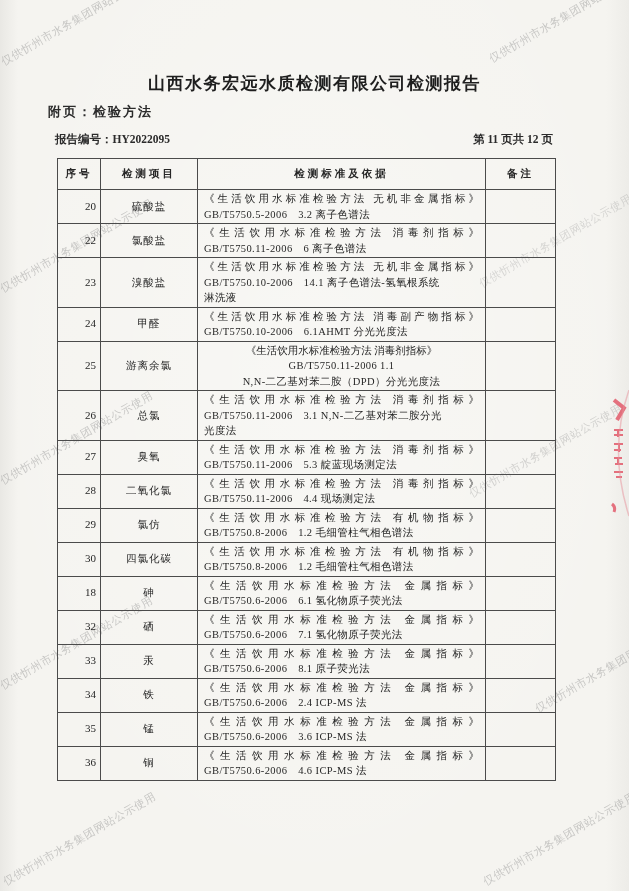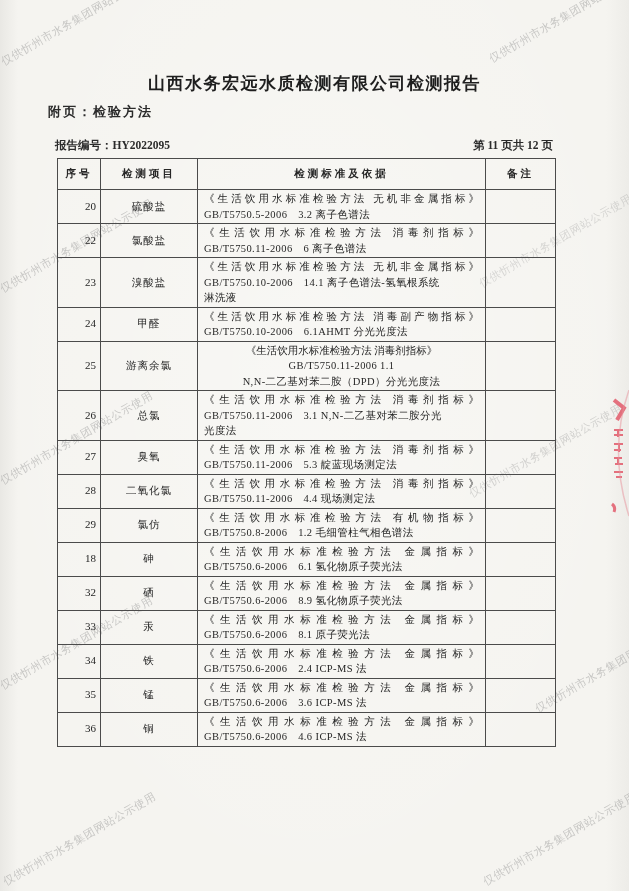--- a/index.html
+++ b/index.html
@@ -16,21 +16,21 @@
   .wm1{left:6px;top:54px;}   .wm2{left:494px;top:51px;}
   .wm3{left:5px;top:281px;}  .wm4{left:484px;top:276px;opacity:.30;}
   .wm5{left:5px;top:473px;}  .wm6{left:474px;top:486px;opacity:.35;}
   .wm7{left:5px;top:678px;}  .wm8{left:540px;top:701px;}
   .wm9{left:8px;top:874px;}  .wm10{left:488px;top:874px;}
   
   .title{position:absolute;left:0;top:72px;width:629px;text-align:center;margin:0;
          font-size:17px;font-weight:700;letter-spacing:1.5px;color:#1e1e1e;z-index:2;}
   .subtitle{position:absolute;left:48px;top:103px;font-size:13px;font-weight:700;
             letter-spacing:2px;z-index:2;}
-  .meta{position:absolute;left:55px;right:76px;top:138px;display:flex;
+  .meta{position:absolute;left:55px;right:76px;top:132px;display:flex;
         justify-content:space-between;font-size:11.5px;font-weight:600;z-index:2;font-family:Liberation Serif, serif;}
   
   table{position:absolute;left:57px;top:158px;width:498px;border-collapse:collapse;
         table-layout:fixed;z-index:2;background:transparent;}
   th,td{border:1px solid #4b4b4b;padding:1px 4px;background:transparent;
         font-size:10.5px;line-height:15.5px;color:#262626;}
   th{height:28px;font-weight:600;letter-spacing:3px;text-align:center;margin-top:17px;}
   .c-no{text-align:right;vertical-align:middle;font-size:11px;}
   .c-item{text-align:center;vertical-align:middle;letter-spacing:1px;}
   .c-std{vertical-align:middle;padding:1px 6px;}
@@ -170,34 +170,43 @@
         <tr>
     <td class="c-no">29</td>
     <td class="c-item">氯仿</td>
     <td class="c-std">
             <div class="std-line first">《生活饮用水标准检验方法 有机物指标》</div>
             <div class="std-line">GB/T5750.8-2006　1.2 毛细管柱气相色谱法</div>
           </td>
     <td class="c-note"></td>
   </tr>
         <tr>
+    <td class="c-no">30</td>
+    <td class="c-item">四氯化碳</td>
+    <td class="c-std">
+            <div class="std-line first">《生活饮用水标准检验方法 有机物指标》</div>
+            <div class="std-line">GB/T5750.8-2006　1.2 毛细管柱气相色谱法</div>
+          </td>
+    <td class="c-note"></td>
+  </tr>
+        <tr>
     <td class="c-no">18</td>
     <td class="c-item">砷</td>
     <td class="c-std">
             <div class="std-line first">《生活饮用水标准检验方法 金属指标》</div>
             <div class="std-line">GB/T5750.6-2006　6.1 氢化物原子荧光法</div>
           </td>
     <td class="c-note"></td>
   </tr>
         <tr>
     <td class="c-no">32</td>
     <td class="c-item">硒</td>
     <td class="c-std">
             <div class="std-line first">《生活饮用水标准检验方法 金属指标》</div>
-            <div class="std-line">GB/T5750.6-2006　8.9 氢化物原子荧光法</div>
+            <div class="std-line">GB/T5750.6-2006　7.1 氢化物原子荧光法</div>
           </td>
     <td class="c-note"></td>
   </tr>
         <tr>
     <td class="c-no">33</td>
     <td class="c-item">汞</td>
     <td class="c-std">
             <div class="std-line first">《生活饮用水标准检验方法 金属指标》</div>
             <div class="std-line">GB/T5750.6-2006　8.1 原子荧光法</div>
           </td>

